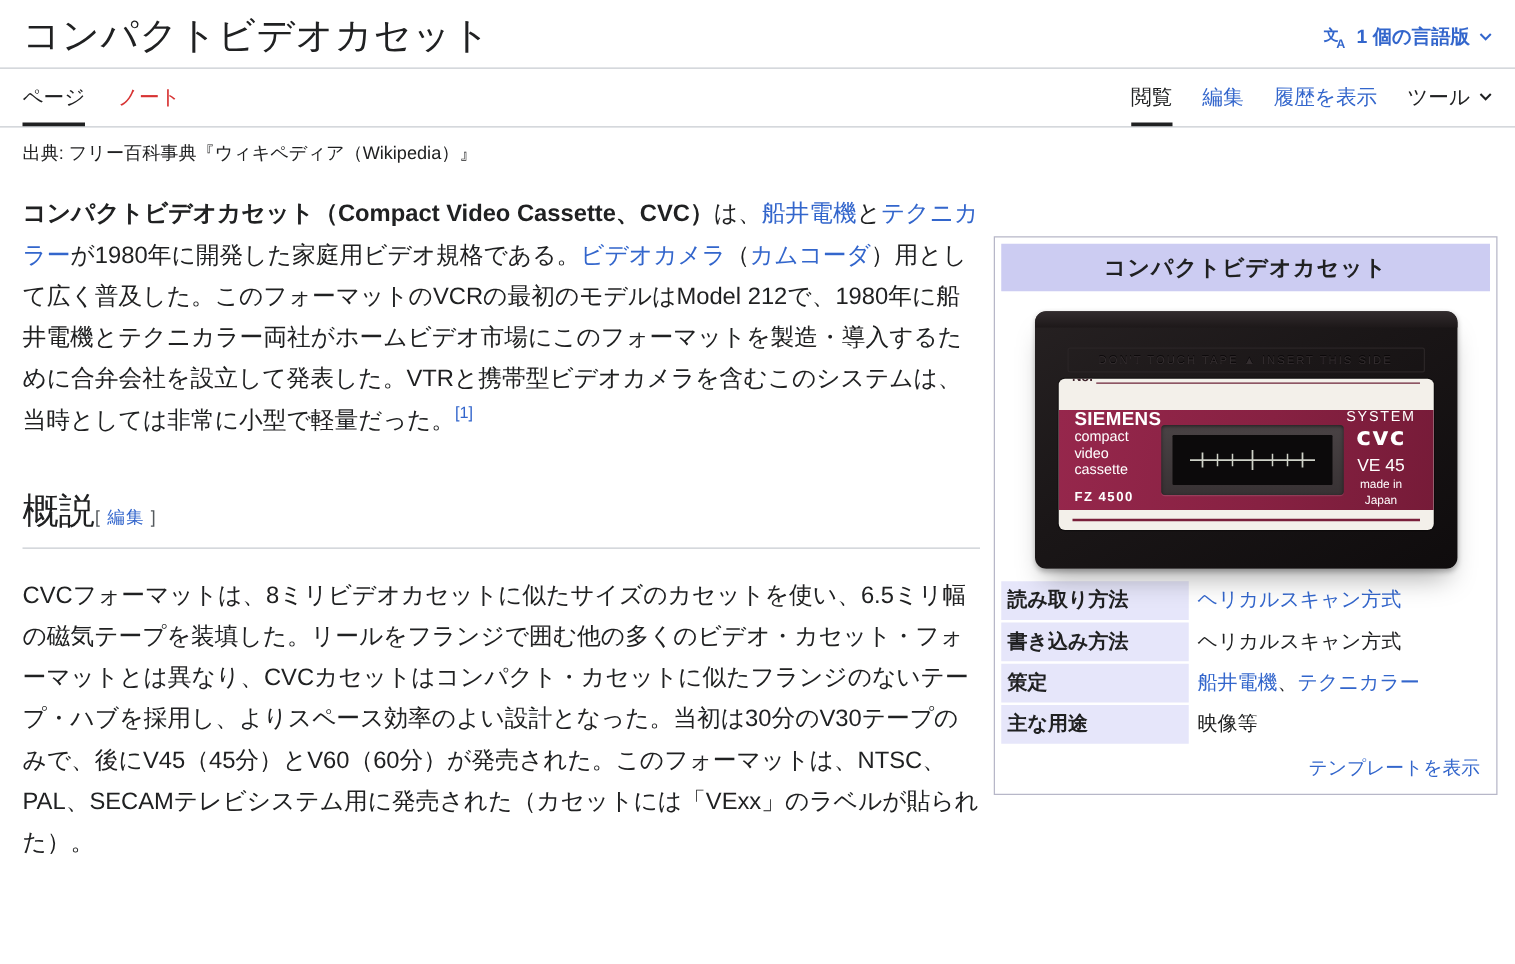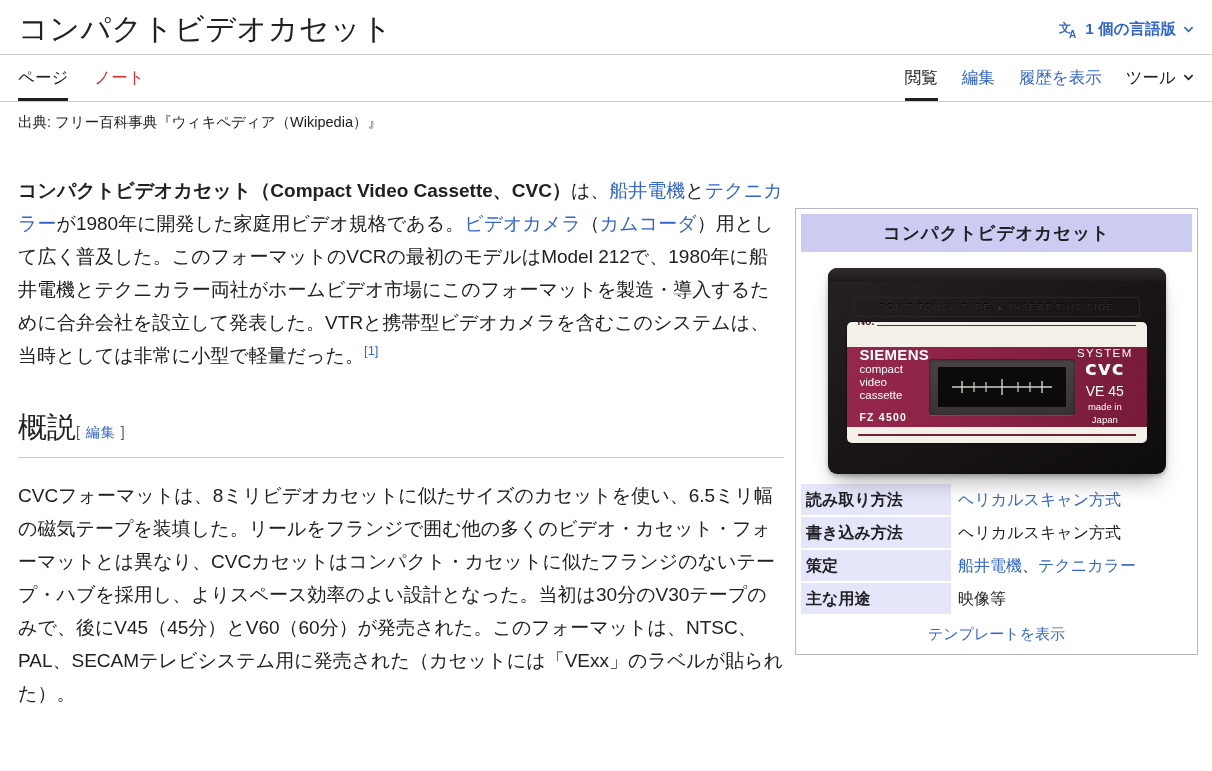--- a/index.html
+++ b/index.html
@@ -38,21 +38,21 @@
     border-bottom: 3px solid transparent; margin-bottom: -1px; padding-top: 2px;
   }
   .tab.active { border-bottom-color: #202122; color: #202122; font-weight: 400; }
   .tab.plain { color: #202122; }
 
   .site-sub { padding: 11px 18px 0; font-size: 14.5px; }
 
   
   .content { position: relative; padding: 0 18px; }
   .main-col { width: 766px; }
-  p.body-text { font-size: 19px; line-height: 33px; margin-top: 42px; }
+  p.body-text { font-size: 19px; line-height: 33px; margin-top: 23px; }
   p.body-text .bold { font-weight: bold; }
   sup.ref { font-size: 13px; color: #3366cc; vertical-align: super; line-height: 0; }
 
   h2.section {
     margin-top: 36px; font-size: 29px; font-weight: 400;
     border-bottom: 1px solid #c8ccd1; padding-bottom: 9px;
     display: flex; align-items: baseline; 
   }
   .editsection { font-size: 14px; color: #54595d; font-weight: 400; letter-spacing: 1px; }
   .editsection a { color: #3366cc; }
@@ -116,21 +116,21 @@
   .bottom-strip { height: 19px; display: flex; align-items: center; padding: 0 11px; }
   .bottom-line { flex: 1; border-top: 2px solid #7a1f3a; }
 
   
   table.infobox-table { width: 100%; border-collapse: separate; border-spacing: 2px; margin-top: 2px; }
   table.infobox-table th {
     background: #e6e6fa; text-align: left; vertical-align: top;
     width: 150px; padding: 2px 5px; font-size: 16px; font-weight: bold; line-height: 1.7;
   }
   table.infobox-table td { padding: 2px 5px; vertical-align: top; line-height: 1.7; }
-  .infobox-footer { text-align: center; padding: 6px 10px 5px; font-size: 15px; }
+  .infobox-footer { text-align: right; padding: 6px 10px 5px; font-size: 15px; }
 </style>
 </head>
 <body>
 
 <div class="title-row">
   <h1 class="page-title">コンパクトビデオカセット</h1>
   <div class="lang-switcher">
     <span class="chev" style="width:20px;height:20px">
       <svg width="20" height="20" viewBox="0 0 20 20">
         <text x="1" y="12" font-size="12" fill="#3366cc" font-weight="bold">文</text>

